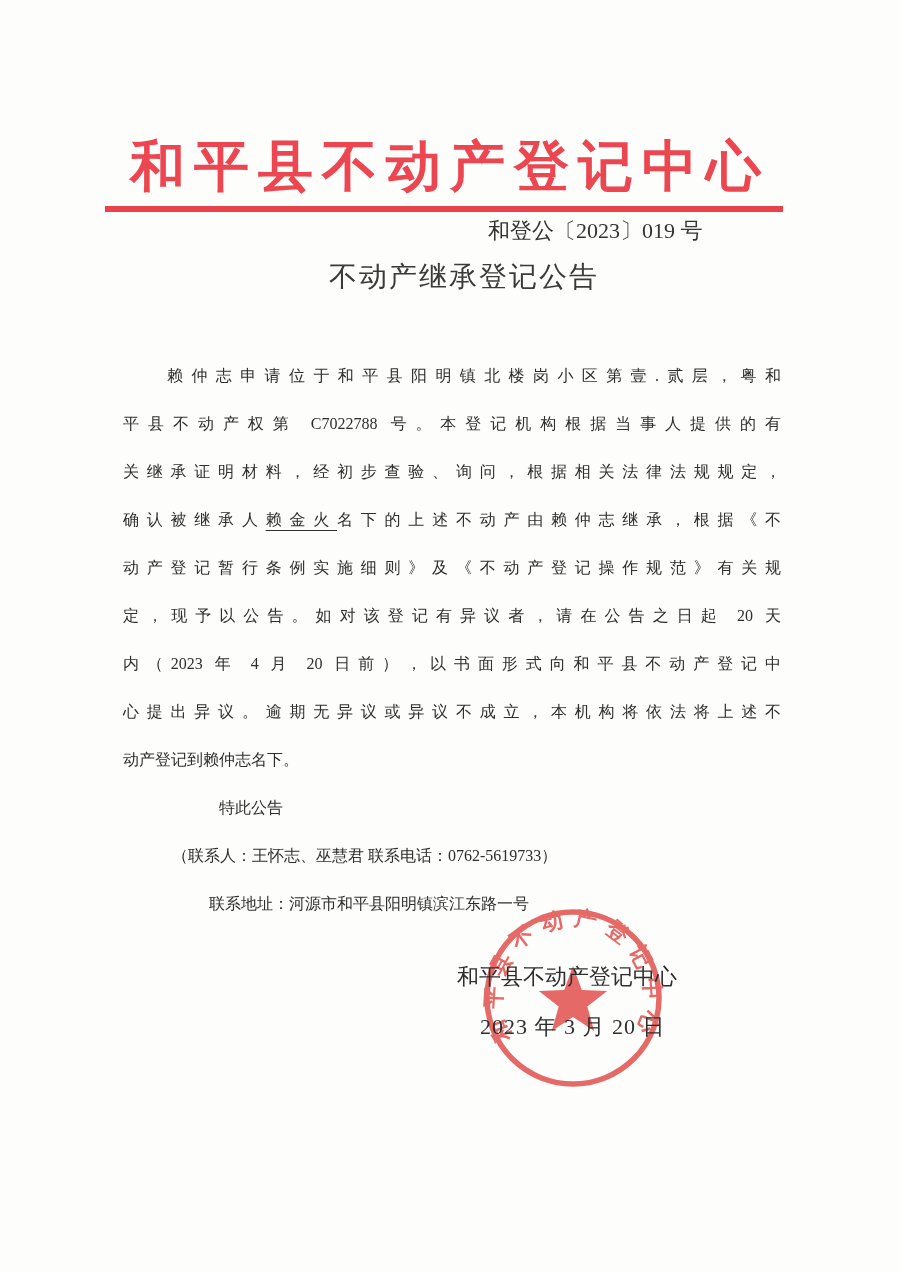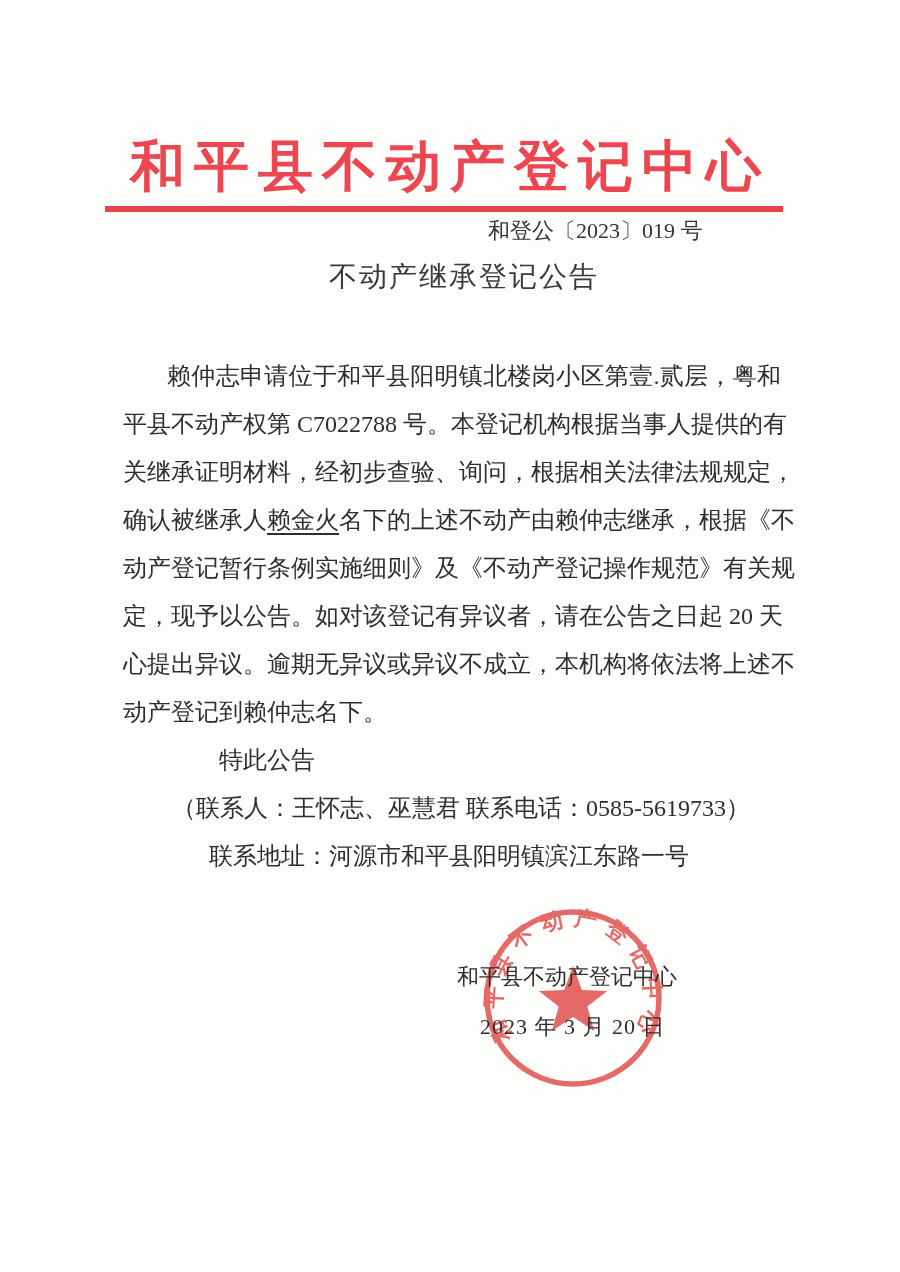--- a/index.html
+++ b/index.html
@@ -41,21 +41,21 @@
   .notice-title{
     position:absolute;top:258px;left:0;right:0;
     text-align:center;
     font-size:28px;color:#3a3a3a;
     letter-spacing:2px;
     transform:translateX(14px);
   }
   .notice-text{
     position:absolute;top:352px;left:123px;
     width:658px;
-    font-size:24px;line-height:48px;
+    font-size:16px;line-height:48px;
     color:var(--ink);
   }
   .body-line{
     text-align:justify;
     text-align-last:justify;
     height:48px;
     overflow:visible;
     white-space:nowrap;
   }
   .body-line.indent{text-indent:44px;}
@@ -96,25 +96,26 @@
   <div class="notice-title">不动产继承登记公告</div>
 
   <div class="notice-text">
     <div>
         <div class="body-line indent">赖仲志申请位于和平县阳明镇北楼岗小区第壹.贰层，粤和</div>
         <div class="body-line">平县不动产权第 C7022788 号。本登记机构根据当事人提供的有</div>
         <div class="body-line">关继承证明材料，经初步查验、询问，根据相关法律法规规定，</div>
         <div class="body-line">确认被继承人<u>赖金火</u>名下的上述不动产由赖仲志继承，根据《不</div>
         <div class="body-line">动产登记暂行条例实施细则》及《不动产登记操作规范》有关规</div>
         <div class="body-line">定，现予以公告。如对该登记有异议者，请在公告之日起 20 天</div>
+        <div class="body-line">内（2023 年 4 月 20 日前），以书面形式向和平县不动产登记中</div>
         <div class="body-line">心提出异议。逾期无异议或异议不成立，本机构将依法将上述不</div>
         <div class="body-line no-just">动产登记到赖仲志名下。</div>
       </div>
     <div class="closing-line">特此公告</div>
-    <div class="contact-line">（联系人：王怀志、巫慧君 联系电话：0585-5619733）</div>
+    <div class="contact-line">（联系人：王怀志、巫慧君 联系电话：0762-5619733）</div>
     <div class="address-line">联系地址：河源市和平县阳明镇滨江东路一号</div>
   </div>
 
   <div class="signature-org">和平县不动产登记中心</div>
 
   <div class="signature-date">2023 年 3 月 20 日</div>
 
   <svg class="seal" viewBox="0 0 200 200">
     <circle cx="100" cy="100" r="86" fill="none" stroke="currentColor" stroke-width="5.5"></circle>
     <path id="seal-arc" d="M 41 141.3 A 72 72 0 1 1 159 141.3" fill="none"></path>

